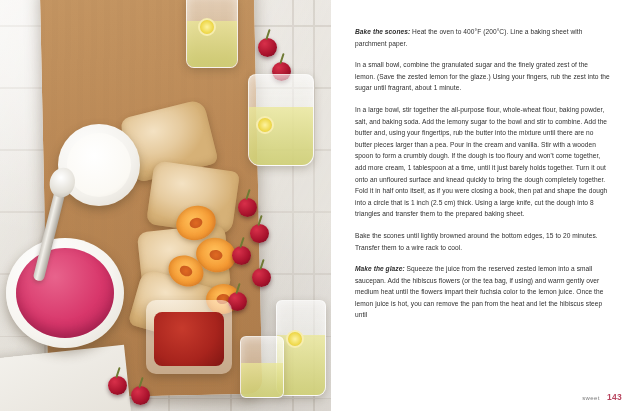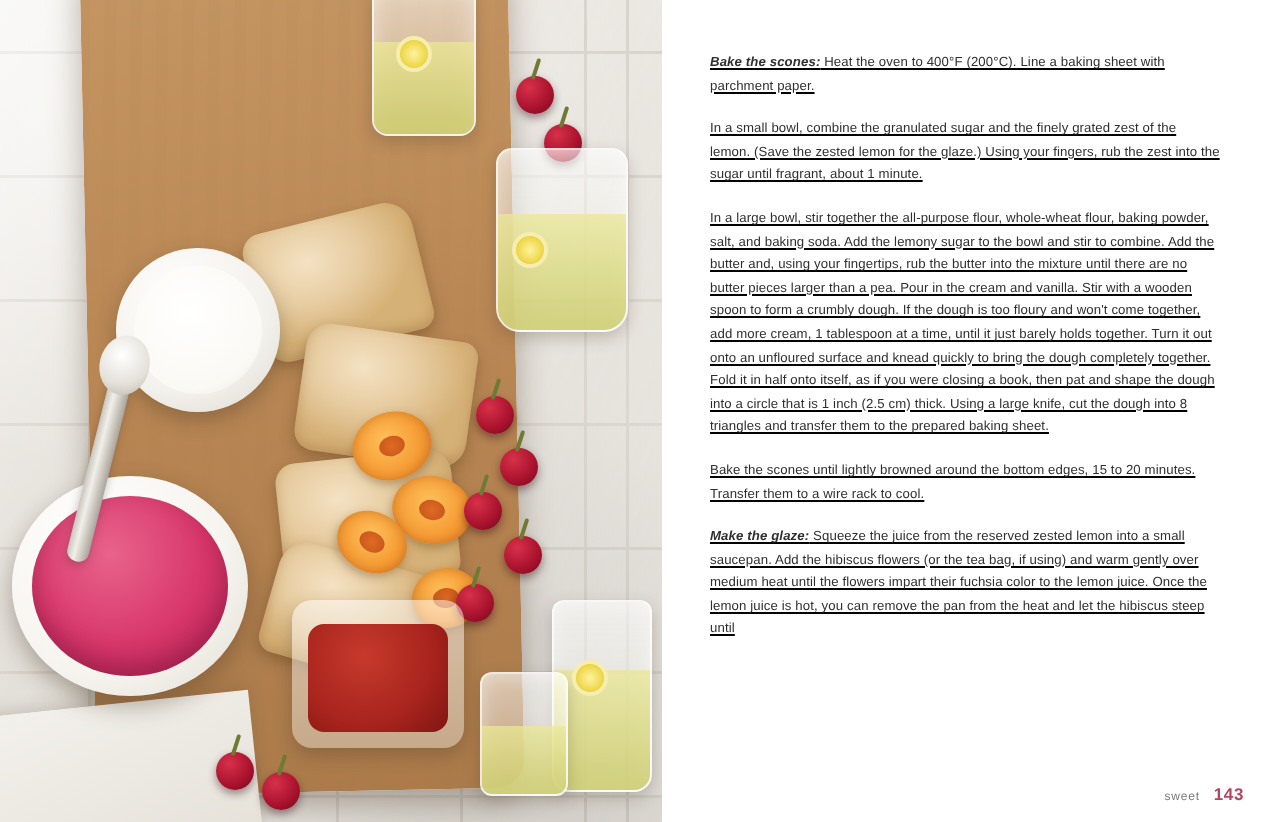--- a/index.html
+++ b/index.html
@@ -9,21 +9,20 @@
     height: 411px;
     overflow: hidden;
     font-family: "Liberation Sans", sans-serif;
     background: #ffffff;
   }
   .spread {
     position: relative;
     width: 640px;
     height: 411px;
     display: flex;
-    text-decoration: underline;
   }
 
   
   .photo-page {
     position: relative;
     width: 331px;
     height: 411px;
     overflow: hidden;
     background: #d9d4cc;
   }

